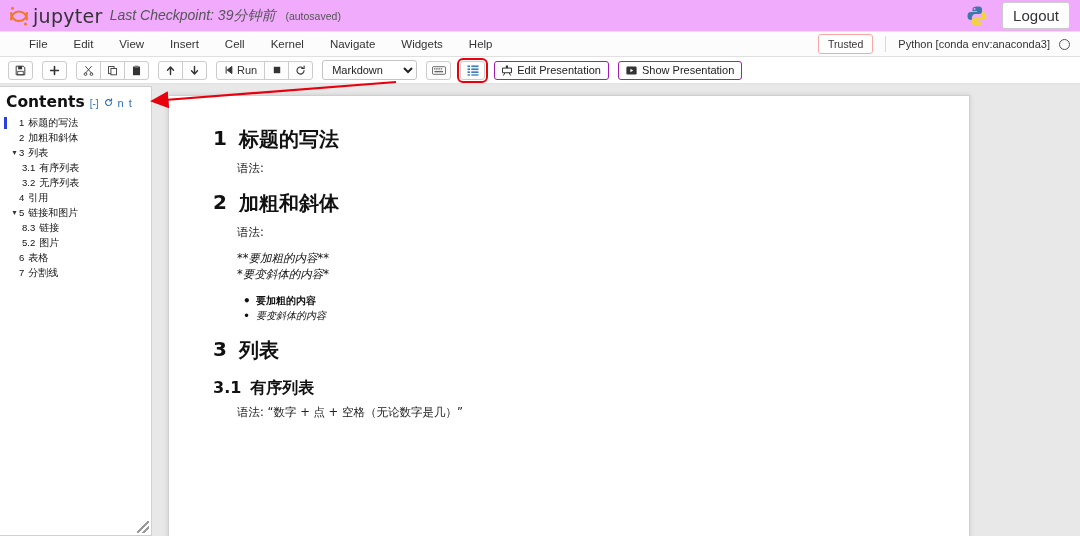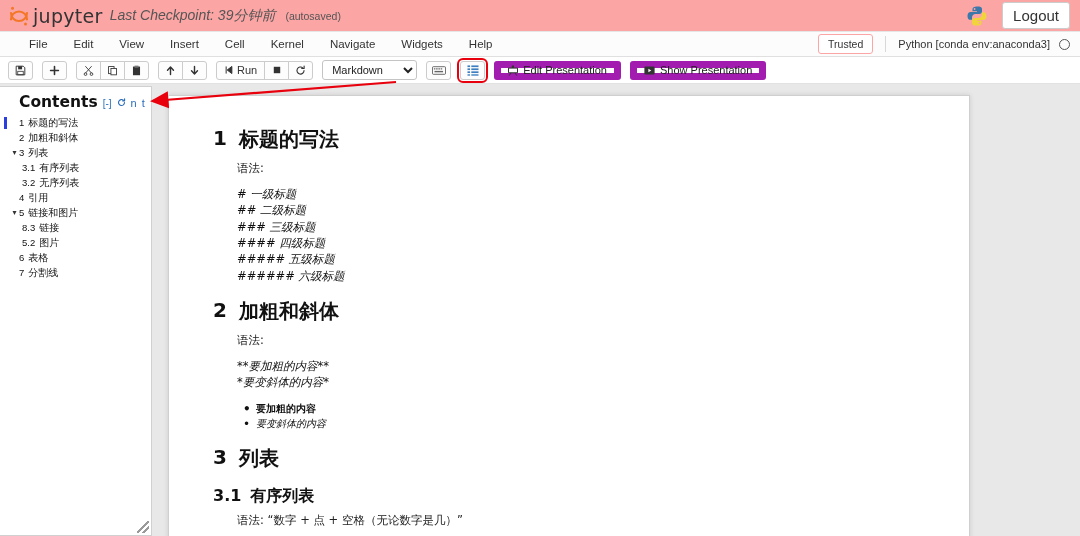--- a/index.html
+++ b/index.html
@@ -8,21 +8,21 @@
     width: 1080px; height: 536px;
     overflow: hidden;
     background: #e8e8e8;
     font-family: "Liberation Sans", sans-serif;
   }
   #app { position: relative; width: 1080px; height: 536px; background: #ffffff; }
 
   
   .header {
     position: absolute; top: 0; left: 0; width: 1080px; height: 31px;
-    background: #fca5a5;
+    background: #f0abfc;
     display: flex; align-items: center;
   }
   .logo-wrap { display: flex; align-items: center; margin-left: 8px; }
   .jup-mark { width: 22px; height: 22px; position: relative; }
   .jup-word {
     font-size: 19px; color: #333; letter-spacing: .3px;
     font-family: "DejaVu Sans", sans-serif; margin-left: 3px;
   }
   .nb-title {
     font-size: 16px; color: #333; margin-left: 17px;
@@ -82,42 +82,42 @@
   .tb-join .tb-btn:first-child { border-radius: 3px 0 0 3px; margin-left: 0; }
   .tb-join .tb-btn:last-child { border-radius: 0 3px 3px 0; }
   .run-btn { padding: 0 7px; gap: 3px; justify-content: center; }
   .cell-type-select {
     height: 20px; width: 95px; font-size: 11px; color: #222;
     border: 1px solid #c4c4c4; border-radius: 3px; background: #fff;
     padding-left: 5px; font-family: "Liberation Sans", sans-serif;
   }
   .tb-toc-highlight { outline: 2px solid #e8000d; outline-offset: 1px; }
   .pres-btn {
-    height: 19px; background: #fdfdfd; border: 7px solid #a21caf; border-radius: 3px;
+    height: 19px; background: #fdfdfd; border: 1px solid #a21caf; border-radius: 3px;
     display: flex; align-items: center; gap: 5px; padding: 0 7px;
     font-size: 11px; color: #222; cursor: pointer;
   }
 
   
   .body-area {
     position: absolute; top: 84px; left: 0; width: 1080px; height: 452px;
     background: #e8e8e8;
   }
 
   
   .toc-panel {
     position: absolute; left: 0; top: 2px; width: 152px; height: 450px;
     background: #ffffff; border: 1px solid #d0d0d0; border-left: none;
     overflow: hidden;
   }
   .toc-header {
     display: flex; align-items: baseline; padding: 6px 4px 2px 6px; gap: 5px;
   }
   .toc-title { font-size: 15.5px; font-weight: bold; color: #111;
-    font-family: "DejaVu Sans", sans-serif; margin-left: 13px; }
+    font-family: "DejaVu Sans", sans-serif; }
   .toc-collapse { font-size: 10px; color: #2a6ebb; cursor: pointer; }
   .toc-icon-btn { font-size: 11px; color: #2a6ebb; cursor: pointer; }
   .toc-list { padding: 2px 0 0 0; }
   .toc-row { display: flex; align-items: center; height: 15px; padding-left: 4px; cursor: pointer; }
   .toc-active-bar {
     width: 3px; height: 12px; background: #2a3fdb; margin-right: 3px;
   }
   .toc-bar-spacer { width: 3px; margin-right: 3px; }
   .toc-caret {
     width: 9px; font-size: 8px; color: #333; text-align: center;
@@ -422,28 +422,20 @@
     </div>
 
     <div class="paper">
       <div class="paper-inner">
 
         <h1 class="sec">
           <span>1</span>
           <span>标题的写法</span>
         </h1>
         <div class="para">语法:</div>
-        <div class="code-block">
-          <div class="code-line">#  一级标题</div>
-          <div class="code-line">##  二级标题</div>
-          <div class="code-line">###  三级标题</div>
-          <div class="code-line">####  四级标题</div>
-          <div class="code-line">#####  五级标题</div>
-          <div class="code-line">######  六级标题</div>
-        </div>
 
         <h1 class="sec">
           <span>2</span>
           <span>加粗和斜体</span>
         </h1>
         <div class="para">语法:</div>
         <div class="code-block">
           <div class="code-line">**要加粗的内容**</div>
           <div class="code-line">*要变斜体的内容*</div>
         </div>

